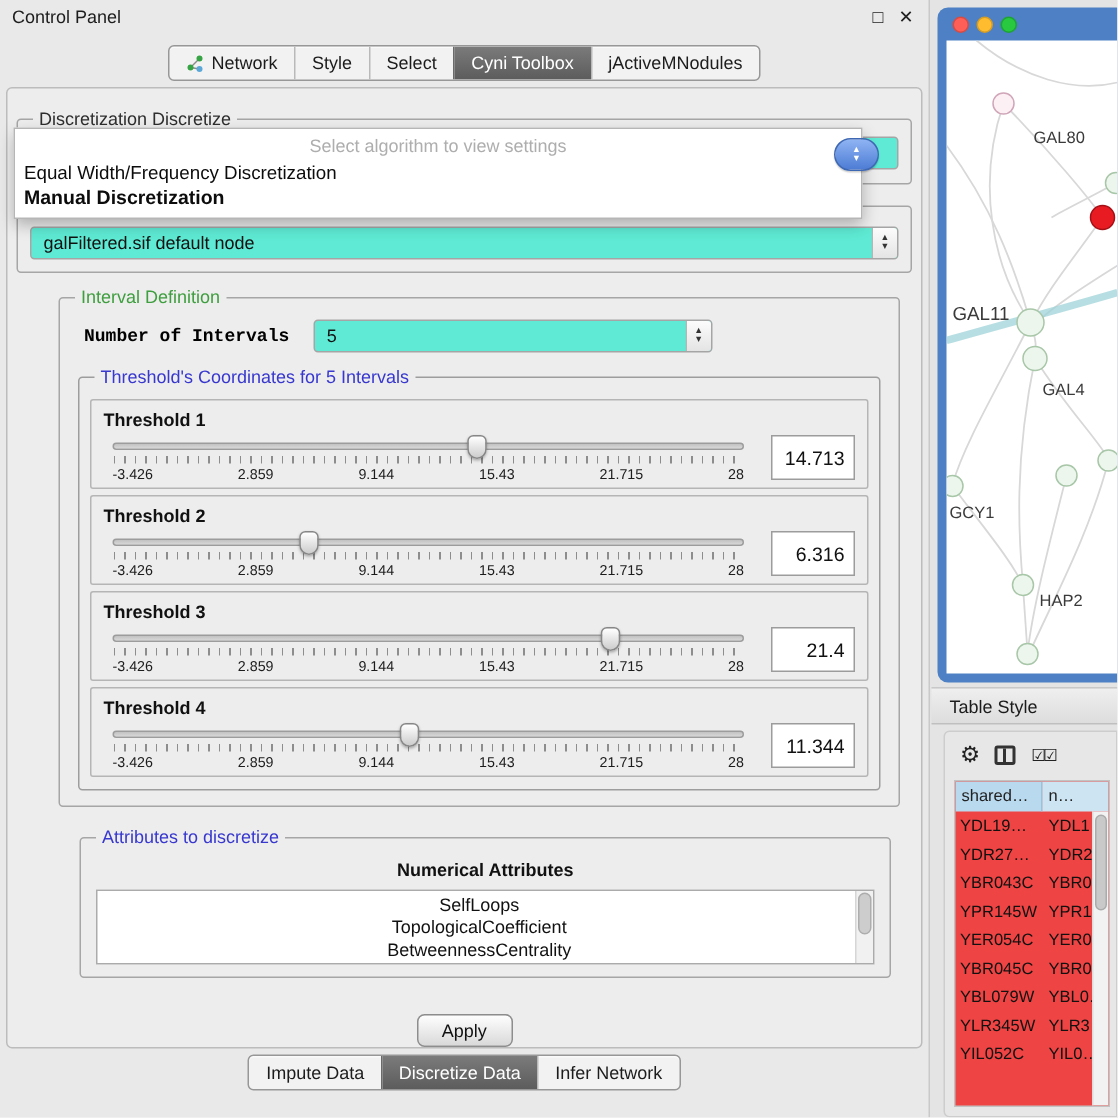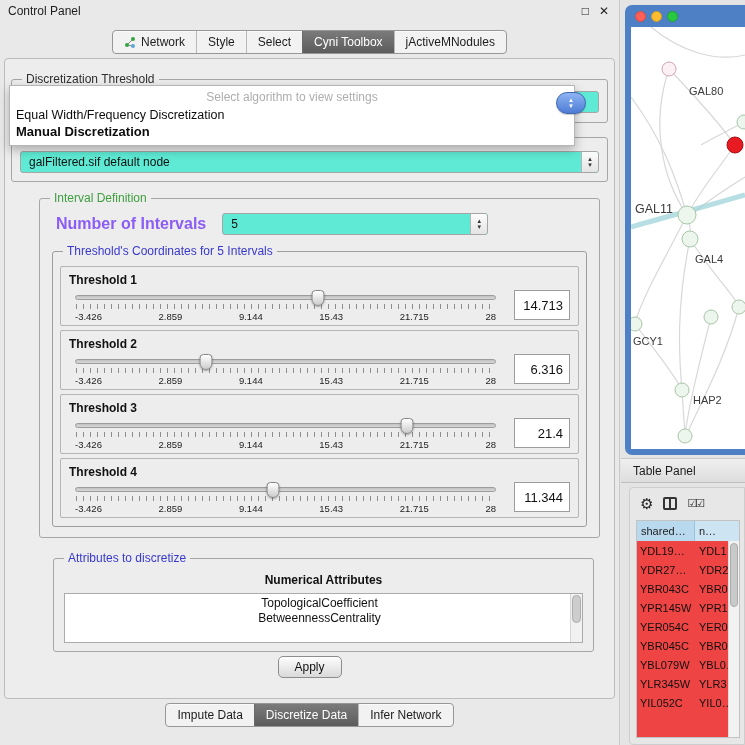--- a/index.html
+++ b/index.html
@@ -34,41 +34,41 @@
 
   .algo-dropdown { position:absolute; left:4px; top:26px; width:566px; z-index:30; background:#fff; border:1px solid #b6b6b6; box-shadow:0 4px 10px rgba(0,0,0,.28); padding-bottom:5px; }
   .dd-header { text-align:center; color:#aeaeae; font-size:12px; padding:4px 0 3px; }
   .dd-item { font-size:12.5px; color:#0c0c0c; padding:1px 6px; }
   .dd-item.bold { font-weight:bold; font-size:13px; }
 
   .table-data-group { margin:14px 6px 0; padding:13px 8px 8px; }
 
   .interval-group { margin:16px 14px 0 34px; padding:14px 10px 10px; }
   .noi-row { display:flex; align-items:center; margin:0 6px; }
-  .noi-label { font-weight:bold; font-size:16px; color:#8b5cf6; }
+  .noi-label { font-weight:bold; font-size:12px; color:#000000;font-family:Liberation Mono, monospace; }
   .noi-combo { width:266px; margin-left:16px; }
 
   .thresholds-group { margin:16px 2px 0; padding:14px 7px 4px; border-color:#9d9d9d; }
   .threshold-box { border:1px solid #b5b5b5; border-radius:2px; margin-bottom:4px; padding:6px 8px 3px; background:#ededed; }
   .t-label { font-weight:bold; font-size:12px; color:#111; }
   .t-row { display:flex; align-items:stretch; margin-top:1px; }
   .slider { flex:1; padding:0 6px; }
   .track { position:relative; height:5px; background:linear-gradient(#c2c2c2,#d8d8d8); border:1px solid #9c9c9c; border-radius:3px; margin-top:7px; }
   .thumb { position:absolute; top:-6px; width:13px; height:16px; transform:translateX(-50%); background:linear-gradient(#ffffff,#cccccc); border:1px solid #878787; border-radius:5px 5px 8px 8px; box-shadow:0 1px 2px rgba(0,0,0,.3); }
   .ticks { height:5px; margin:4px 1px 0; background:repeating-linear-gradient(to right,#8d8d8d 0 1px,transparent 1px 7px); }
   .scale { display:flex; justify-content:space-between; font-size:9.5px; color:#1c1c1c; margin-top:2px; }
   .value-box { width:56px; height:30px; background:#fff; border:1px solid #9c9c9c; font-size:13px; color:#111; display:flex; align-items:center; justify-content:flex-end; padding-right:6px; margin-left:12px; align-self:center; }
 
   .attributes-group { margin:20px 20px 0 48px; padding:14px 8px 8px;text-align:center; }
   .attr-subtitle { font-weight:bold; font-size:12px; color:#111; margin:0 2px 6px; }
   .attr-list { position:relative; margin:0 2px; height:50px; background:#fff; border:1px solid #ababab; overflow:hidden; padding:2px 16px 0 8px; font-size:12px; line-height:15px; color:#111; }
   .vscroll { position:absolute; right:0; top:0; bottom:0; width:12px; background:#f1f1f1; border-left:1px solid #d6d6d6; }
   .vthumb { position:absolute; left:1px; right:1px; top:1px; height:28px; background:#cdcdcd; border:1px solid #adadad; border-radius:5px; }
 
-  .apply-row { display:flex; justify-content:center; margin-top:4px; }
+  .apply-row { display:flex; justify-content:center; margin-top:24px; }
   .apply-btn { width:64px; height:22px; border:1px solid #8d8d8d; border-radius:5px; background:linear-gradient(#fefefe,#d9d9d9); font-size:12px; color:#111; display:flex; align-items:center; justify-content:center; }
 
   .bottom-tabs { position:absolute; left:0; right:0; bottom:18px; }
 
   .net-icon svg { display:block; }
 
   
   .network-window { position:absolute; left:625px; top:5px; width:120px; height:450px; background:#4d80c4; border-radius:7px 0 0 7px; }
   .nw-lights { position:absolute; top:6px; left:10px; display:flex; gap:5px; z-index:2; }
   .light { width:11px; height:11px; border-radius:50%; }
@@ -135,21 +135,21 @@
           </div>
         <div class="tab">
             <span>jActiveMNodules</span>
           </div>
       </div>
     </div>
 
     <div class="cp-content">
 
       <div class="group algo-group">
-        <div class="legend">Discretization Threshold</div>
+        <div class="legend">Discretization Discretize</div>
         <div class="combo"></div>
       </div>
 
       <div class="combo-capsule">
         <span>▴</span>
         <span>▾</span>
       </div>
 
       <div class="algo-dropdown">
         <div class="dd-header">Select algorithm to view settings</div>
@@ -269,20 +269,21 @@
             </div>
           </div>
 
         </div>
       </div>
 
       <div class="group attributes-group">
         <div class="legend blue">Attributes to discretize</div>
         <div class="attr-subtitle">Numerical Attributes</div>
         <div class="attr-list">
+          <div>SelfLoops</div>
           <div>TopologicalCoefficient</div>
           <div>BetweennessCentrality</div>
           <div class="vscroll">
               <div class="vthumb"></div>
             </div>
         </div>
       </div>
 
       <div class="apply-row">
         <div class="apply-btn">Apply</div>
@@ -348,21 +349,21 @@
           <text x="4" y="186" font-size="12.5">GAL11</text>
           <text x="64" y="236">GAL4</text>
           <text x="2" y="318">GCY1</text>
           <text x="62" y="377">HAP2</text>
         </g>
       </svg>
     </div>
   </div>
 
   <div class="tp-bar">
-    <span>Table Panel</span>
+    <span>Table Style</span>
   </div>
 
   <div class="table-window">
     <div class="tp-toolbar">
       <span class="gear">⚙</span>
       <span class="cols-icon"></span>
       <span class="check-icons">☑☑</span>
     </div>
     <div class="tp-table">
       <div class="tp-header">

